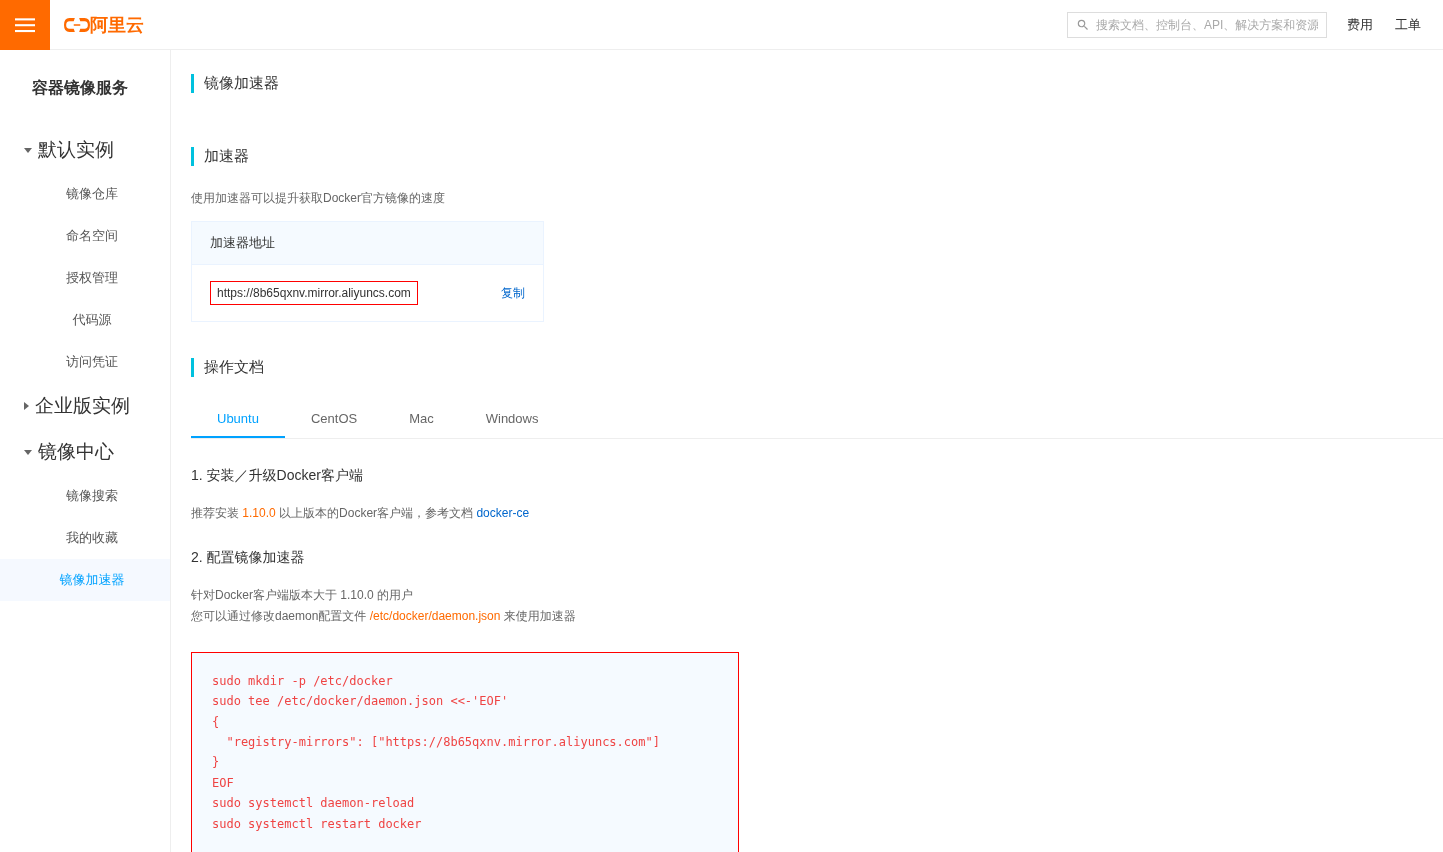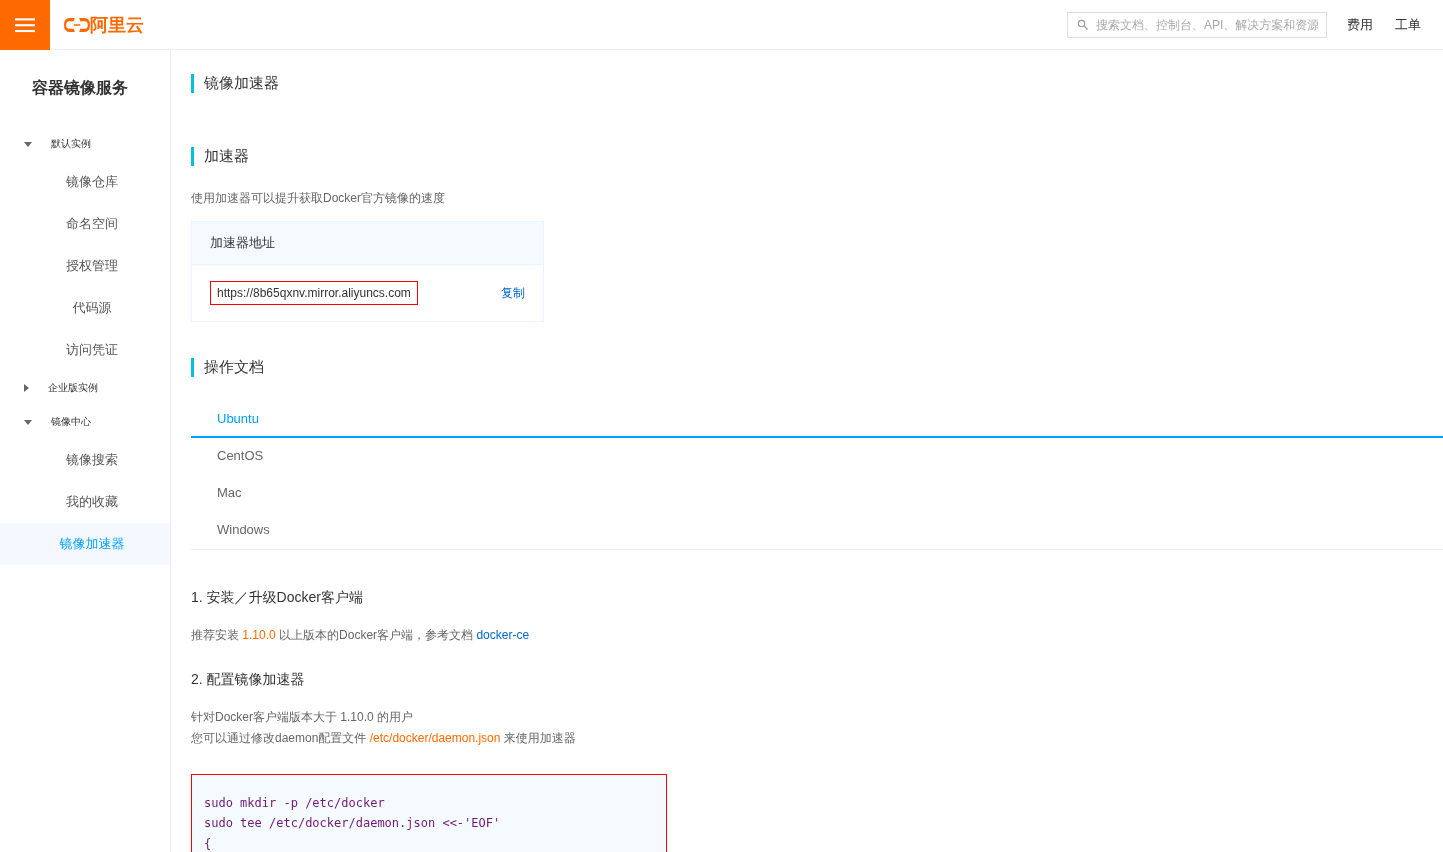--- a/index.html
+++ b/index.html
@@ -14,48 +14,48 @@
 .header-spacer { flex: 1; }
 .search-box { width: 260px; height: 26px; border: 1px solid #ddd; border-radius: 0; display: flex; align-items: center; padding: 0 8px; margin-right: 20px; }
 .search-box svg { width: 14px; height: 14px; fill: #999; margin-right: 6px; }
 .search-box input { border: none; outline: none; flex: 1; font-size: 12px; color: #333; background: transparent; }
 .search-box input::placeholder { color: #aaa; }
 .header-link { font-size: 13px; color: #333; margin-right: 22px; cursor: pointer; }
 
 .body-wrap { display: flex; }
 .sidebar { width: 170px; padding-top: 28px; }
 .service-title { font-size: 16px; font-weight: bold; color: #333; padding: 0 32px 28px; }
-.nav-group { font-size: 10px; color: #333; padding: 10px 24px; cursor: pointer; display: flex; align-items: center; gap: 19px; }
+.nav-group { font-size: 19px; color: #333; padding: 10px 24px; cursor: pointer; display: flex; align-items: center; gap: 6px; }
 .nav-group .caret { width: 0; height: 0; border-left: 4px solid transparent; border-right: 4px solid transparent; display: inline-block; }
 .nav-group .caret.down { border-top: 5px solid #666; }
 .nav-group .caret.right { border-left: 5px solid #666; border-top: 4px solid transparent; border-bottom: 4px solid transparent; border-right: none; }
 .nav-item { font-size: 13px; color: #555; padding: 12px 24px 12px 38px; cursor: pointer; text-align: center; }
 .nav-item.active { color: #00a2ff; background: #f5f9ff; }
 
 .main { flex: 1; padding: 24px 0 40px 20px; border-left: 1px solid #eee; min-height: 802px; }
 .section-title { border-left: 3px solid #00c1de; padding-left: 10px; font-size: 15px; color: #333; margin-bottom: 24px; }
 .desc-text { font-size: 12px; color: #666; margin-bottom: 14px; }
 
 .accel-box { border: 1px solid #eaf3ff; width: 353px; margin-bottom: 36px; }
 .accel-header { background: #f5faff; border-bottom: 1px solid #eaf3ff; padding: 12px 18px; font-size: 13px; color: #333; }
 .accel-body { padding: 16px 18px; display: flex; align-items: center; justify-content: space-between; }
 .accel-url { border: 1.5px solid #ff0000; padding: 4px 6px; font-size: 12px; color: #333; text-align: center; }
 .copy-link { color: #06c; font-size: 12px; cursor: pointer; }
 
-.tabs { display: flex; border-bottom: 1px solid #eee; margin-bottom: 39px; flex-direction: column; }
+.tabs { display: flex; border-bottom: 1px solid #eee; margin-bottom: 28px; }
 .tab { padding: 10px 26px; font-size: 13px; color: #666; cursor: pointer; border-bottom: 2px solid transparent; }
 .tab.active { color: #00a2ff; border-bottom-color: #00a2ff; }
 
 .step-title { font-size: 14px; color: #333; margin-bottom: 18px; }
 .step-desc { font-size: 12px; color: #666; margin-bottom: 24px; line-height: 1.8; margin-top: 9px; }
 .step-desc .ver { color: #ff6a00; }
 .step-desc .link { color: #06c; cursor: pointer; }
 .step-desc .path { color: #ff6a00; }
 
-.code-block { background: #f5faff; border: 1.5px solid #ff0000; padding: 18px 12px; font-family: Consolas, Monaco, monospace; font-size: 12px; color: #701a75; line-height: 1.7; white-space: pre; width: 476px; }
+.code-block { background: #f5faff; border: 1.5px solid #ff0000; padding: 18px 20px; font-family: Consolas, Monaco, monospace; font-size: 12px; color: #ef4444; line-height: 1.7; white-space: pre; width: 548px; }
 </style>
 </head>
 <body>
 
 <div class="top-header">
   <div class="hamburger">
     <svg viewBox="0 0 24 24">
         <rect y="4" width="24" height="2.5"></rect>
         <rect y="11" width="24" height="2.5"></rect>
         <rect y="18" width="24" height="2.5"></rect>

